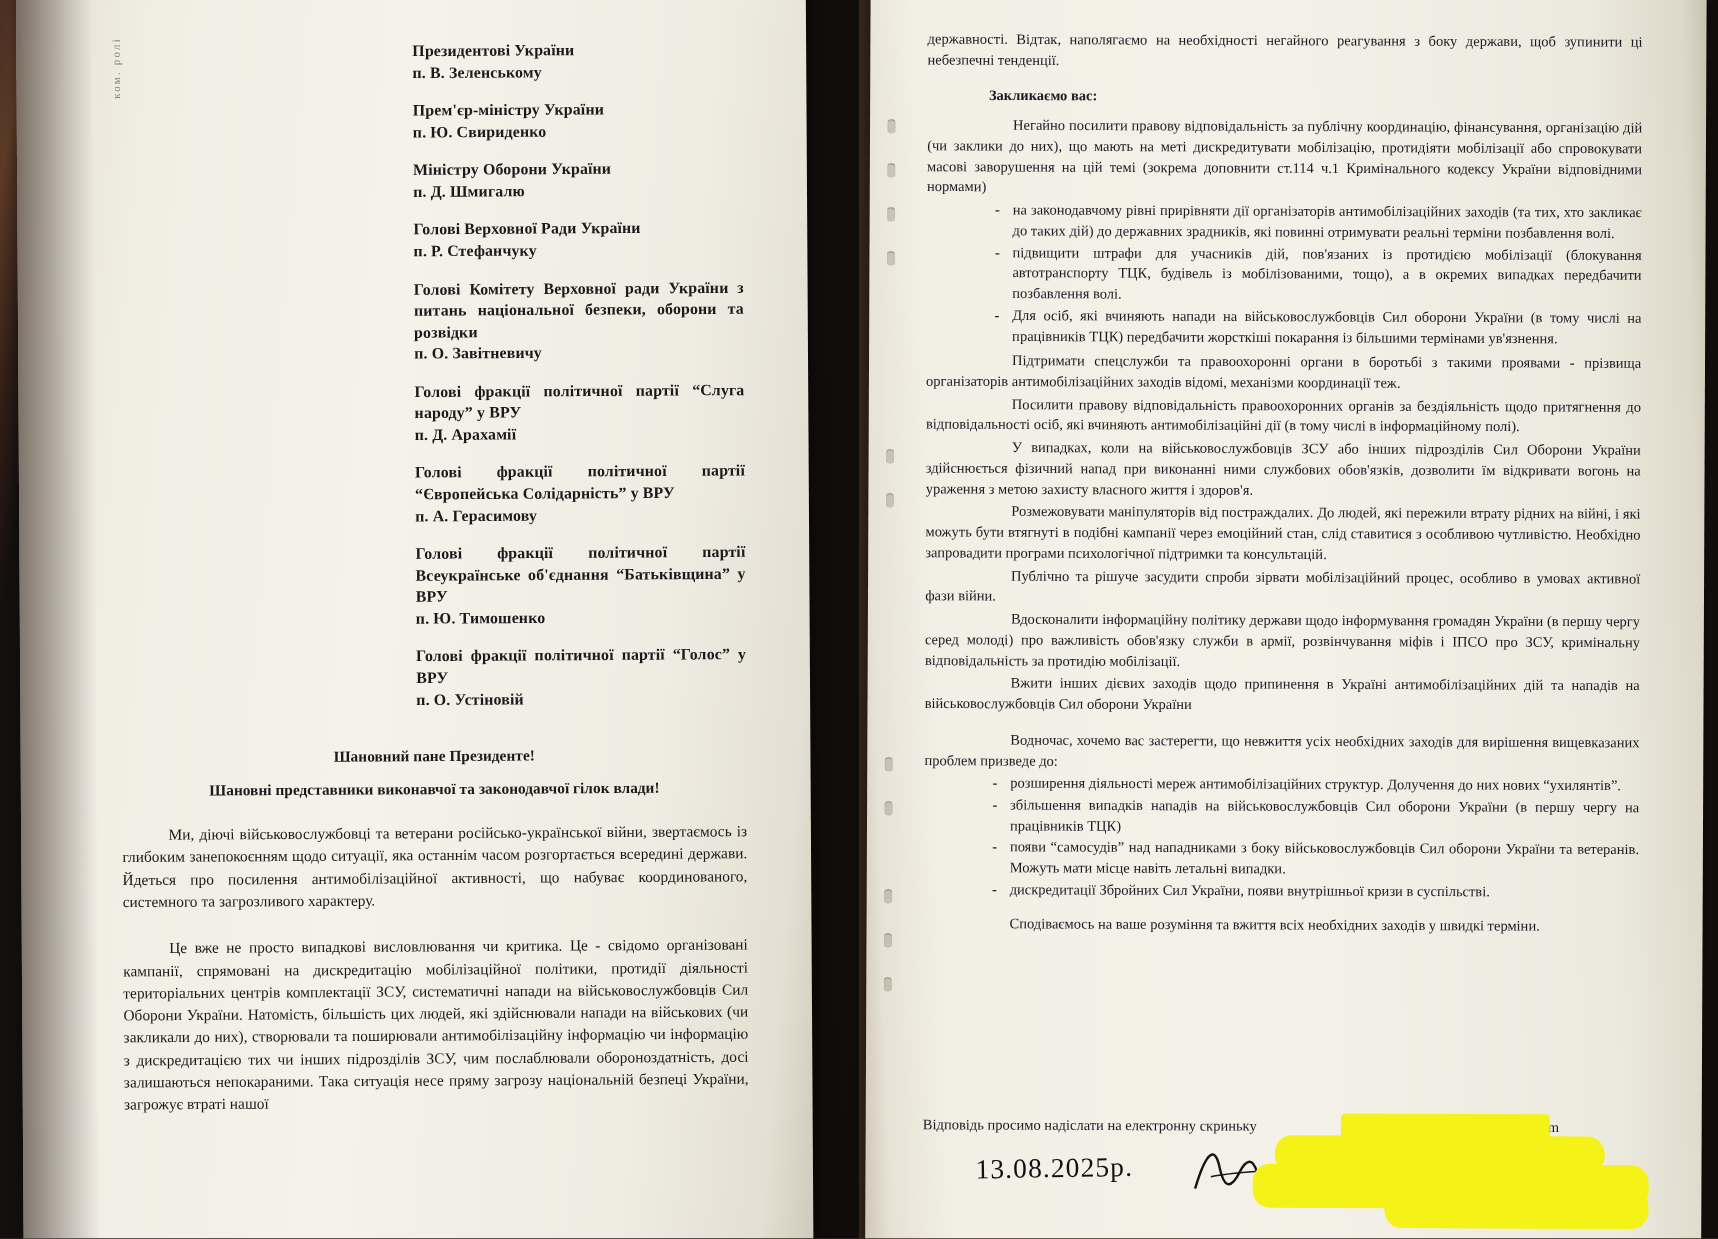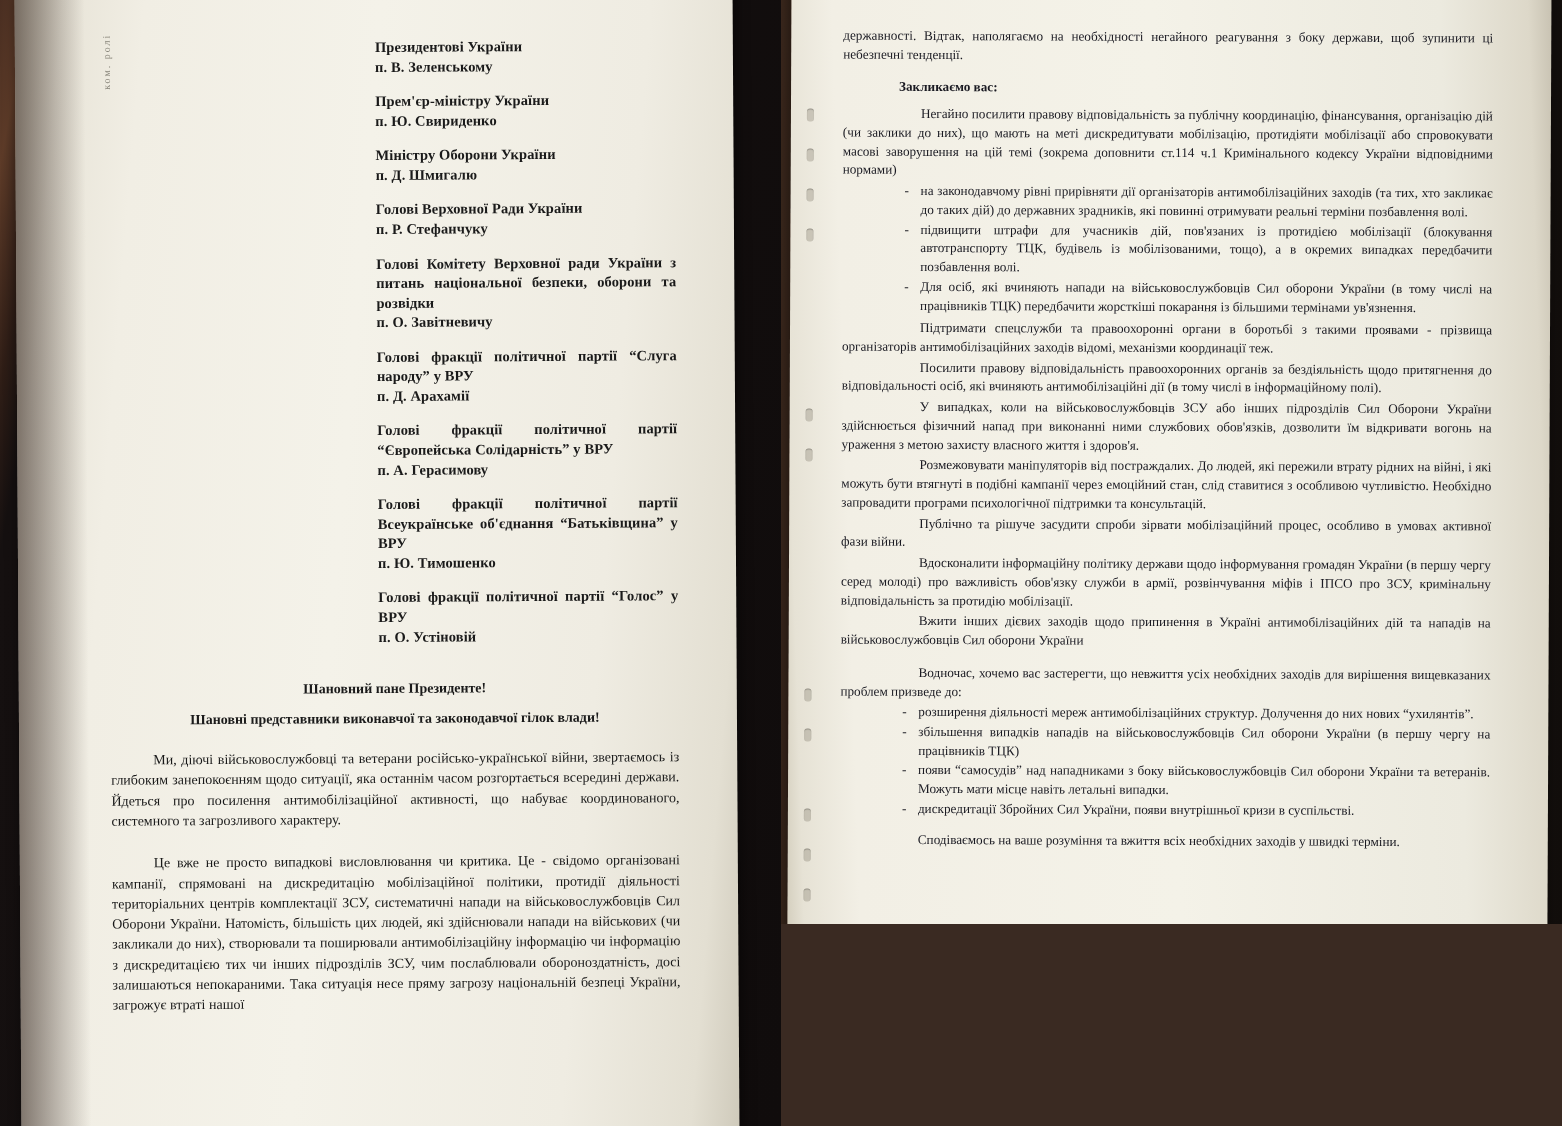--- a/index.html
+++ b/index.html
@@ -90,21 +90,21 @@
     color: #6d6a5f;
     writing-mode: vertical-rl;
     transform: rotate(180deg);
     letter-spacing: 2px;
     opacity: .8;
   }
   
   .page-right-wrap {
     position: relative;
     width: 781px;
-    height: 924px;
+    height: 1126px;
     background: linear-gradient(270deg,#120e0c 0%, #2a1d16 60%, #3b281d 100%);
     overflow: hidden;
   }
   .page-right {
     position: absolute;
     left: 8px;
     top: -10px;
     width: 760px;
     height: 1146px;
     background:

